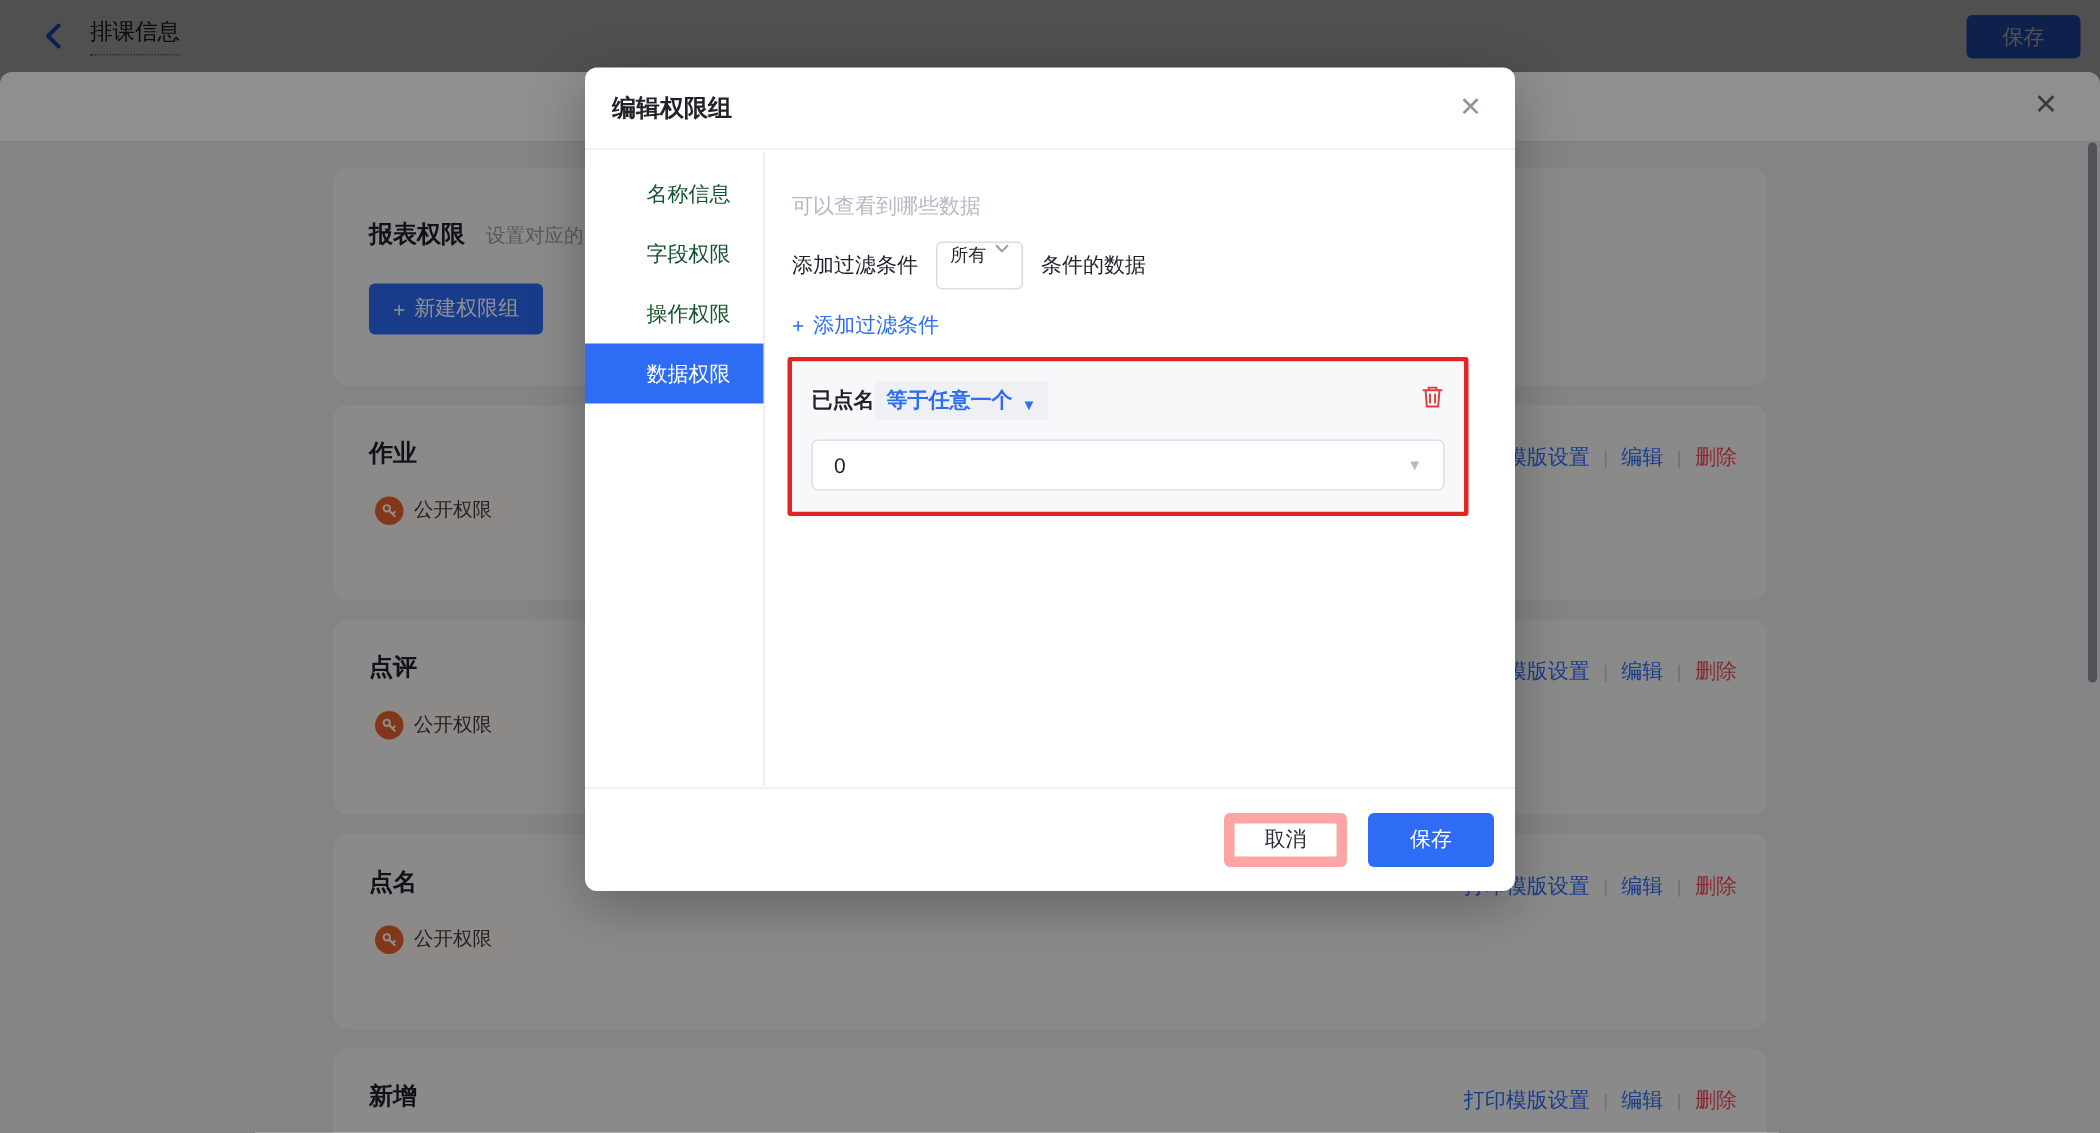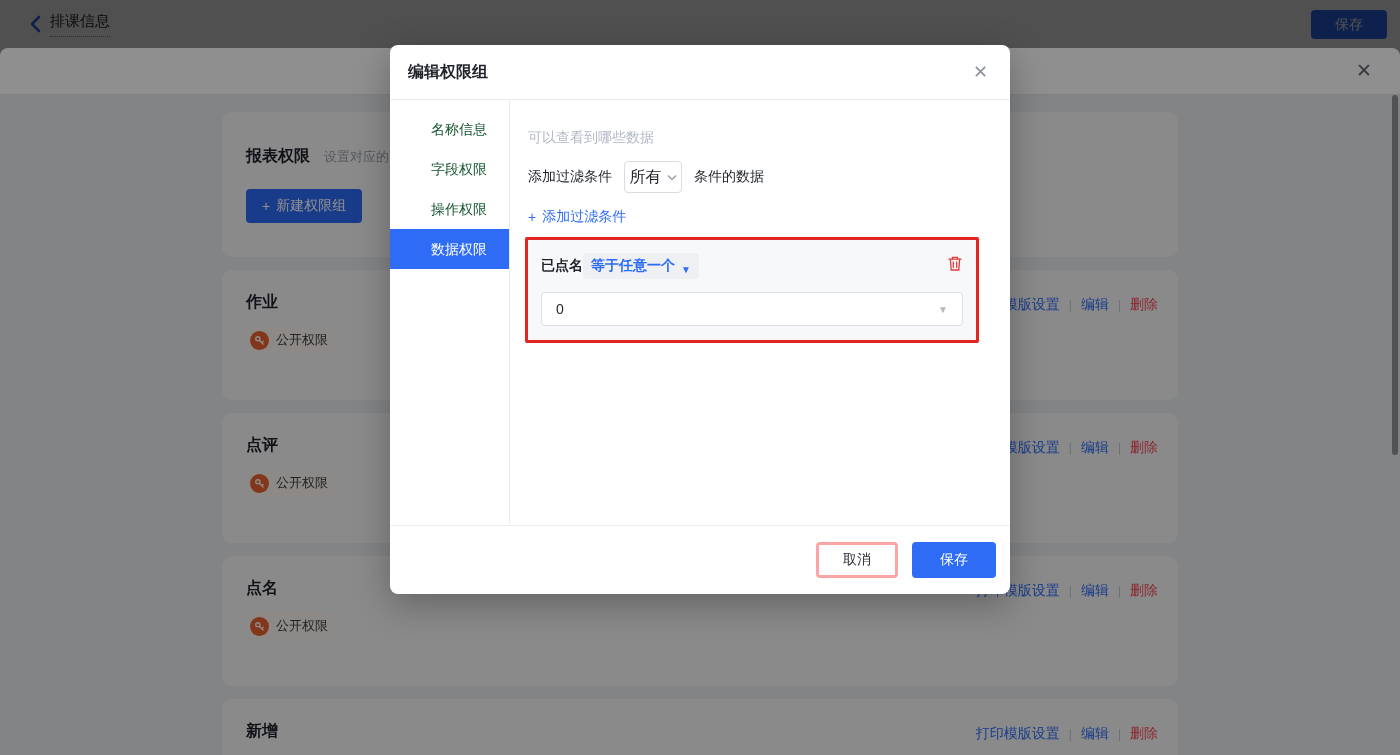--- a/index.html
+++ b/index.html
@@ -3,21 +3,21 @@
 <meta charset="utf-8">
 <style>
   * { margin:0; padding:0; box-sizing:border-box; }
   html,body { width:1400px; height:755px; overflow:hidden;
     font-family:"Liberation Sans","DejaVu Sans",sans-serif; background:#fff; }
 
   
   .topbar { position:absolute; left:0; top:0; width:1400px; height:48px;
     background:#ffffff; z-index:0; display:flex; align-items:center; }
   .back-ic { margin-left:26px; width:20px; height:20px; color:#2e6cf6; cursor:pointer; }
-  .topbar-title { margin-left:4px; font-size:15px; color:#1d2129;
+  .topbar-title { margin-left:14px; font-size:15px; color:#1d2129;
     padding-bottom:5px; border-bottom:1px dotted #8a8f99; }
   .topbar-save { position:absolute; right:13px; top:10px; width:76px; height:29px;
     background:#2e6cf6; color:#fff; border:none; border-radius:4px; font-size:14px; cursor:pointer; }
 
   
   .backdrop-a { position:absolute; inset:0; background:rgba(0,0,0,0.44); z-index:10; }
   .backdrop-b { position:absolute; inset:0; background:rgba(0,0,0,0.44); z-index:30; }
 
   
   .drawer { position:absolute; left:0; top:48px; width:1400px; height:707px;
@@ -67,22 +67,22 @@
   .m-tab { height:40px; line-height:40px; text-align:right; padding-right:22px;
     font-size:14px; color:#14532d; cursor:pointer; }
   .m-tab.active { background:#2e6cf6; color:#ffffff; }
 
   .m-content { position:absolute; left:121px; top:0; width:499px; height:423px;
     padding:28px 18px 0 17px; }
   .hint { font-size:14px; color:#b4b9c6; }
   .filter-line { margin-top:14px; display:flex; align-items:center; gap:12px;
     font-size:14px; color:#1f2329; }
   .mode-select { width:58px; height:32px; border:1px solid #d9dce1; border-radius:4px;
-    background:#fff; display:inline-flex; align-items:center; justify-content:center;
-    gap:5px; font-size:16px; color:#1f2329; cursor:pointer; }
+    background:#fff; display:inline-flex; align-items:flex-start; justify-content:center;
+    gap:5px; font-size:12px; color:#1f2329; cursor:pointer; }
   .add-filter { margin-top:15px; display:inline-flex; align-items:center; gap:6px;
     font-size:14px; color:#2e6cf6; cursor:pointer; }
 
   .annot-box { margin-top:11px; margin-left:-3px; width:454px;
     border:3px solid #e12424; border-radius:2px; }
   .cond-card { background:#f7f8fa; padding:13px 13px 14px 13px; position:relative; }
   .cond-row { display:flex; align-items:center; }
   .cond-field { font-size:14px; font-weight:700; color:#1f2329; }
   .cond-op { display:inline-flex; align-items:flex-end; gap:6px; background:#eef0f3;
     border-radius:3px; padding:4px 8px; font-size:14px; font-weight:700;
@@ -90,21 +90,21 @@
   .caret-blue { font-size:10px; color:#2e6cf6; }
   .trash { position:absolute; right:13px; top:15px; cursor:pointer; }
   .val-select { margin-top:13px; height:34px; background:#fff; border:1px solid #dcdfe4;
     border-radius:4px; display:flex; align-items:center; padding:0 14px;
     font-size:14px; color:#1f2329; cursor:pointer; }
   .val-caret { margin-left:auto; font-size:10px; color:#b5b9bf; }
 
   .modal-foot { position:absolute; left:0; bottom:0; width:620px; height:69px;
     border-top:1px solid #ededf0; display:flex; align-items:center;
     justify-content:flex-end; gap:14px; padding-right:14px; }
-  .btn-cancel { width:82px; height:36px; background:#fff; border:3px solid #fca5a5;
+  .btn-cancel { width:82px; height:36px; background:#fff; border:7px solid #fca5a5;
     border-radius:4px; font-size:14px; color:#2b2f36; cursor:pointer; }
   .btn-save { width:84px; height:36px; background:#2e6cf6; border:none;
     border-radius:4px; font-size:14px; color:#fff; cursor:pointer; }
 </style>
 </head>
 <body>
 
 <div class="topbar">
   <svg class="back-ic" viewBox="0 0 20 20">
     <polyline points="13,3 6,10 13,17" fill="none" stroke="currentColor" stroke-width="2.6" stroke-linecap="round" stroke-linejoin="round"></polyline>

